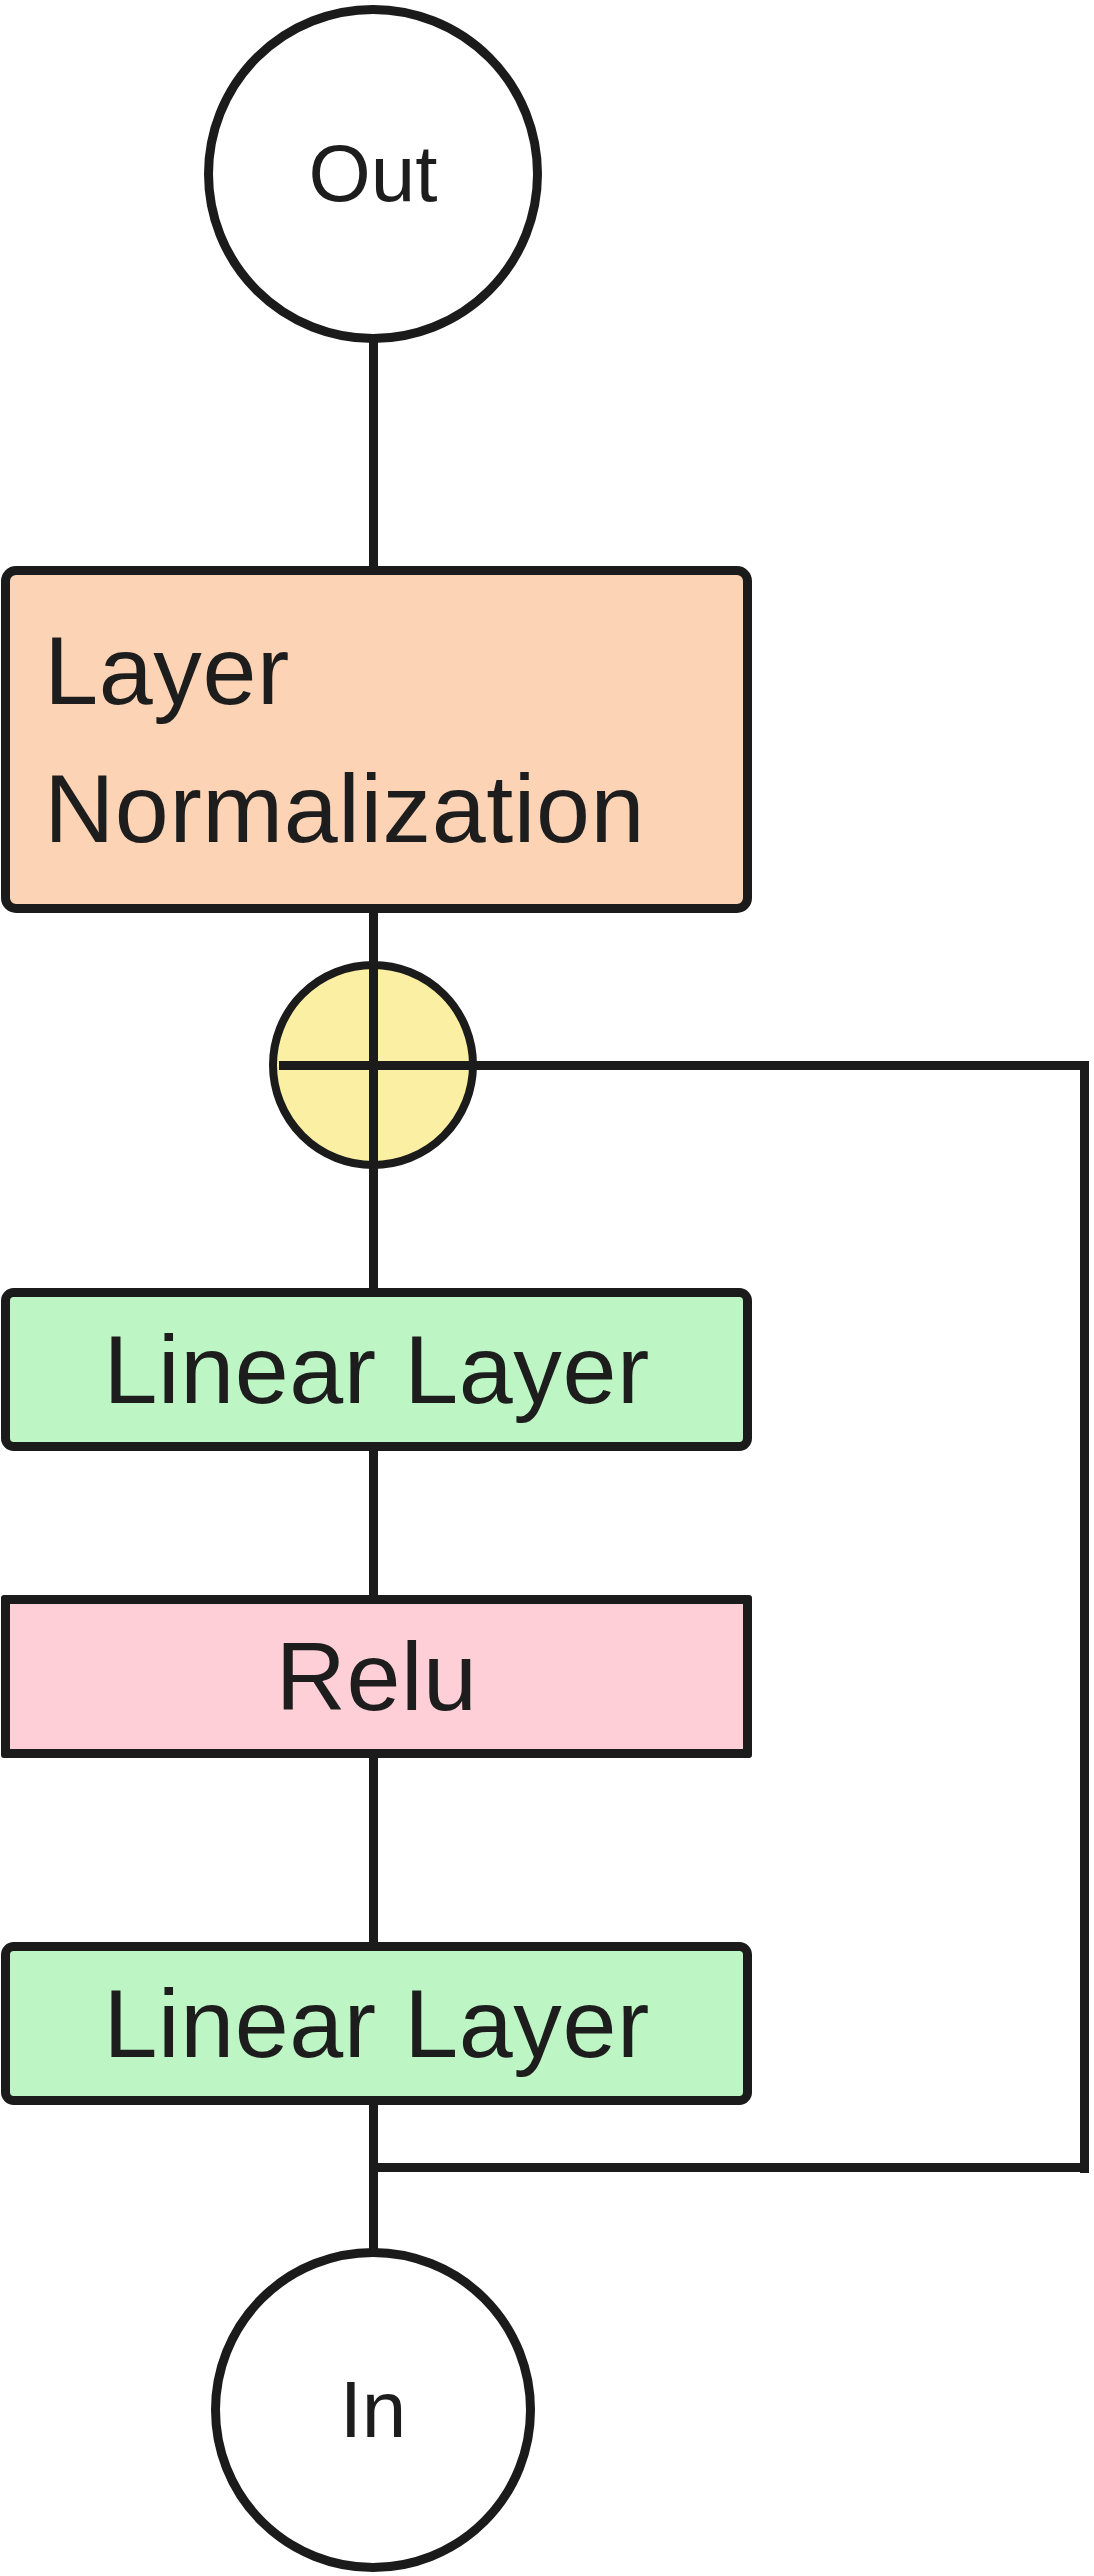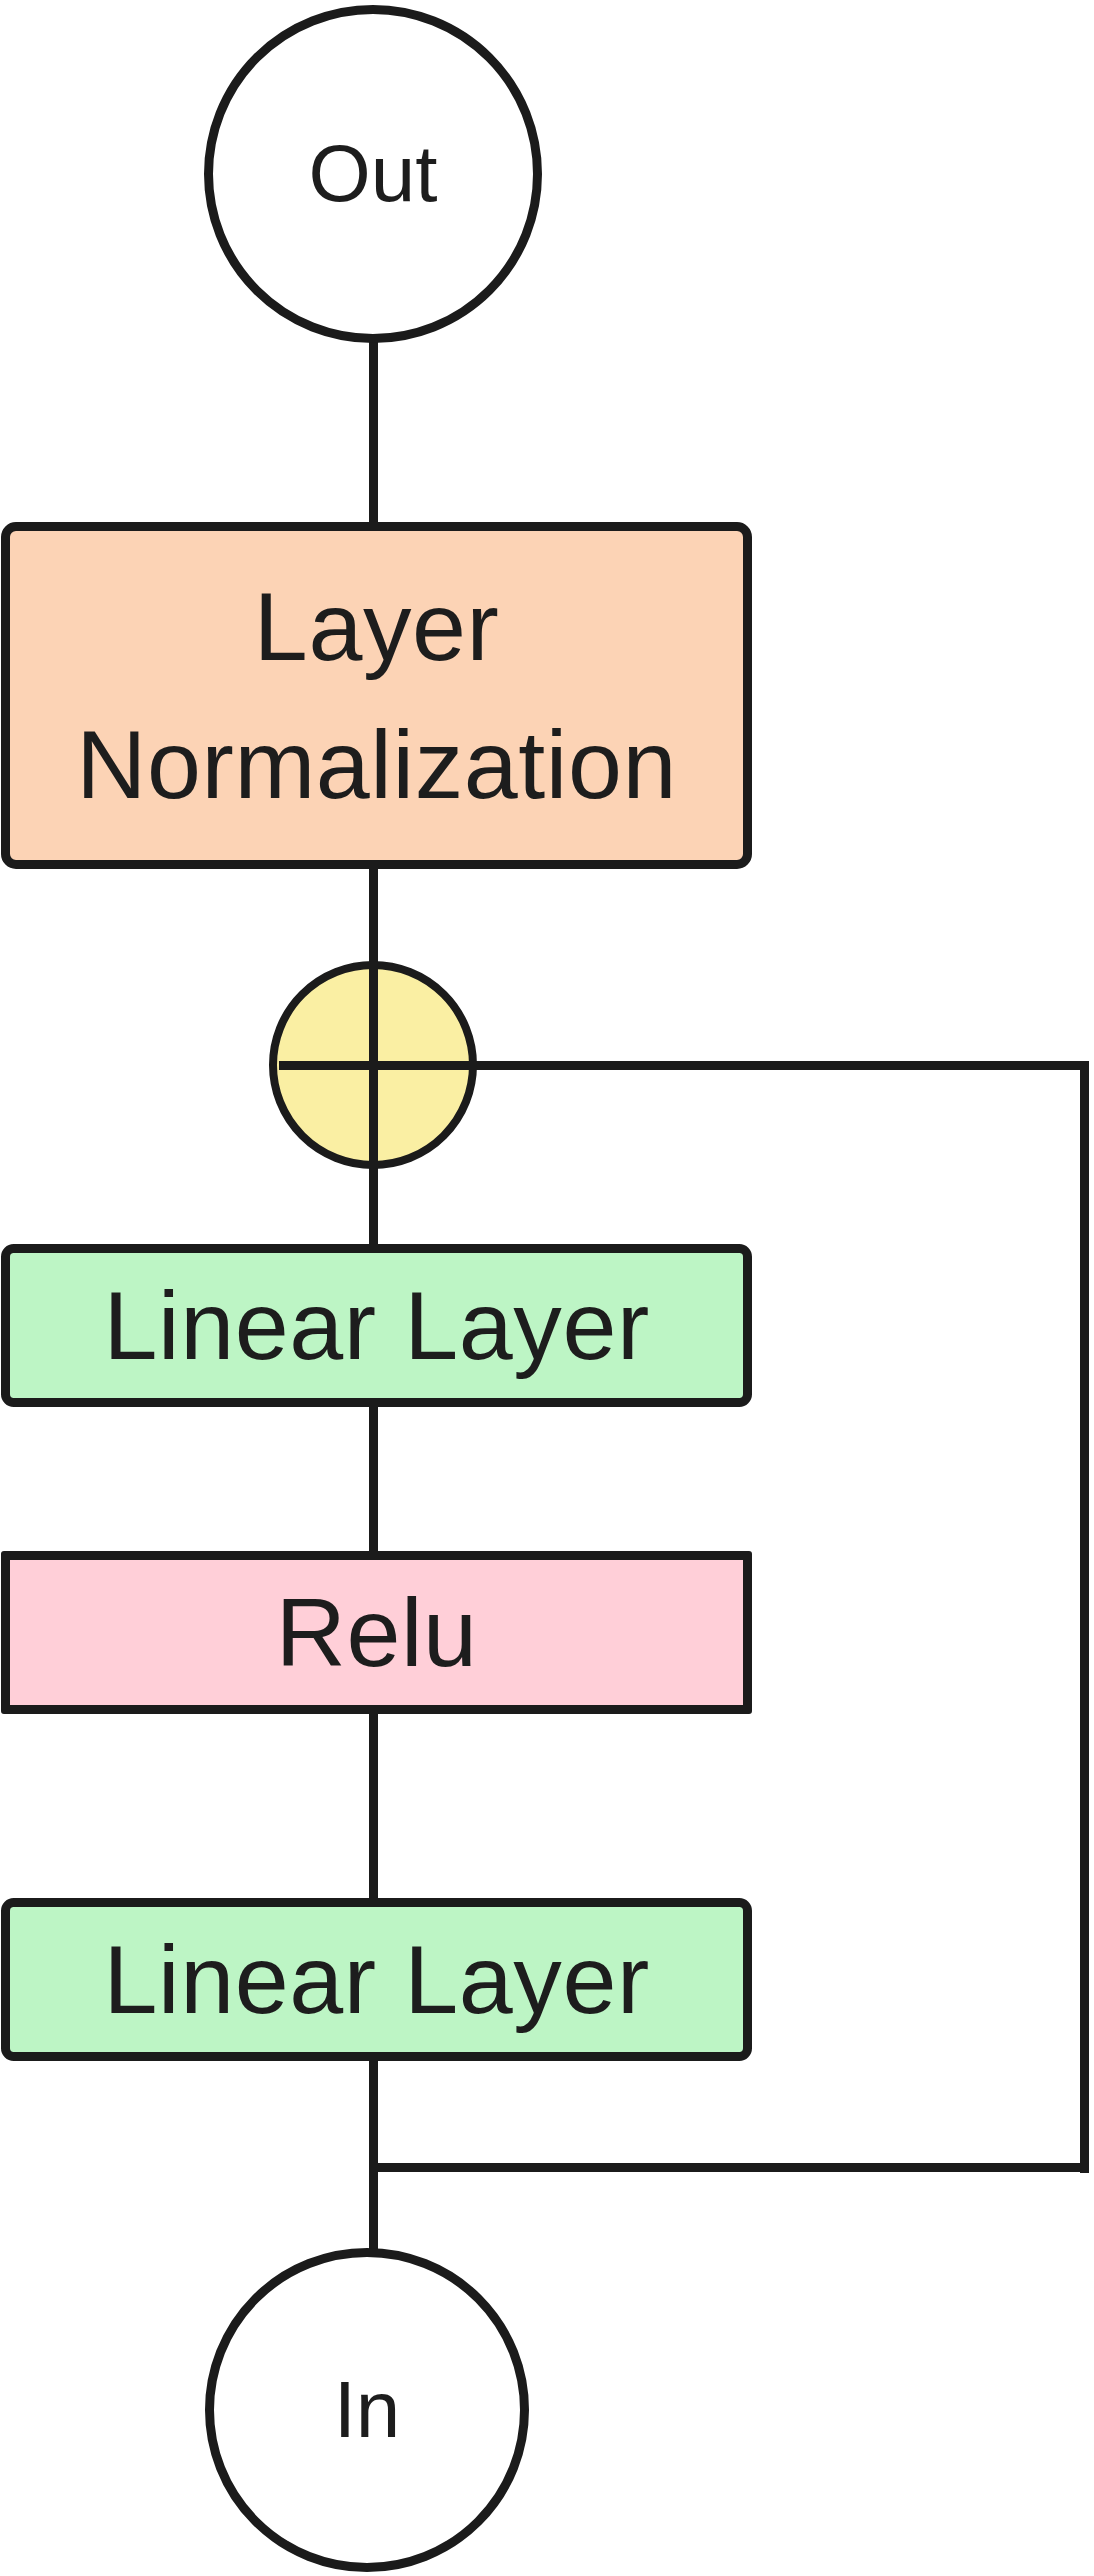--- a/index.html
+++ b/index.html
@@ -24,25 +24,25 @@
     z-index: 1;
   }
   
   .box {
     position: absolute;
     left: 1.2px; width: 751px;
     border: 9.3px solid var(--line);
     box-sizing: border-box;
     border-radius: 15px;
     display: flex; align-items: center; justify-content: center;
-    text-align: center;
     z-index: 2;
     font-size: 97px;
     line-height: 1.42;
     letter-spacing: 0.6px;
+    margin-top: 44px;
   }
   .circle {
     position: absolute;
     border: 9.3px solid var(--line);
     box-sizing: border-box;
     border-radius: 50%;
     background: #ffffff;
     display: flex; align-items: center; justify-content: center;
     z-index: 2;
     font-size: 80px;
@@ -81,18 +81,18 @@
   </div>
 
   <div class="box" style="top: 1551px; height: 163px; border-radius: 3px; background: rgb(255, 207, 216);">
     <span class="label">Relu</span>
   </div>
 
   <div class="box" style="top: 1898px; height: 163px; border-radius: 12.7px; background: rgb(189, 245, 197);">
     <span class="label">Linear Layer</span>
   </div>
 
-  <div class="circle" style="left:205px; top:2248px; width:324px; height:324px;">
+  <div class="circle" style="left:211px; top:2248px; width:324px; height:324px;">
     <span class="label">In</span>
   </div>
 
 </div>
 
 
 </body></html>

